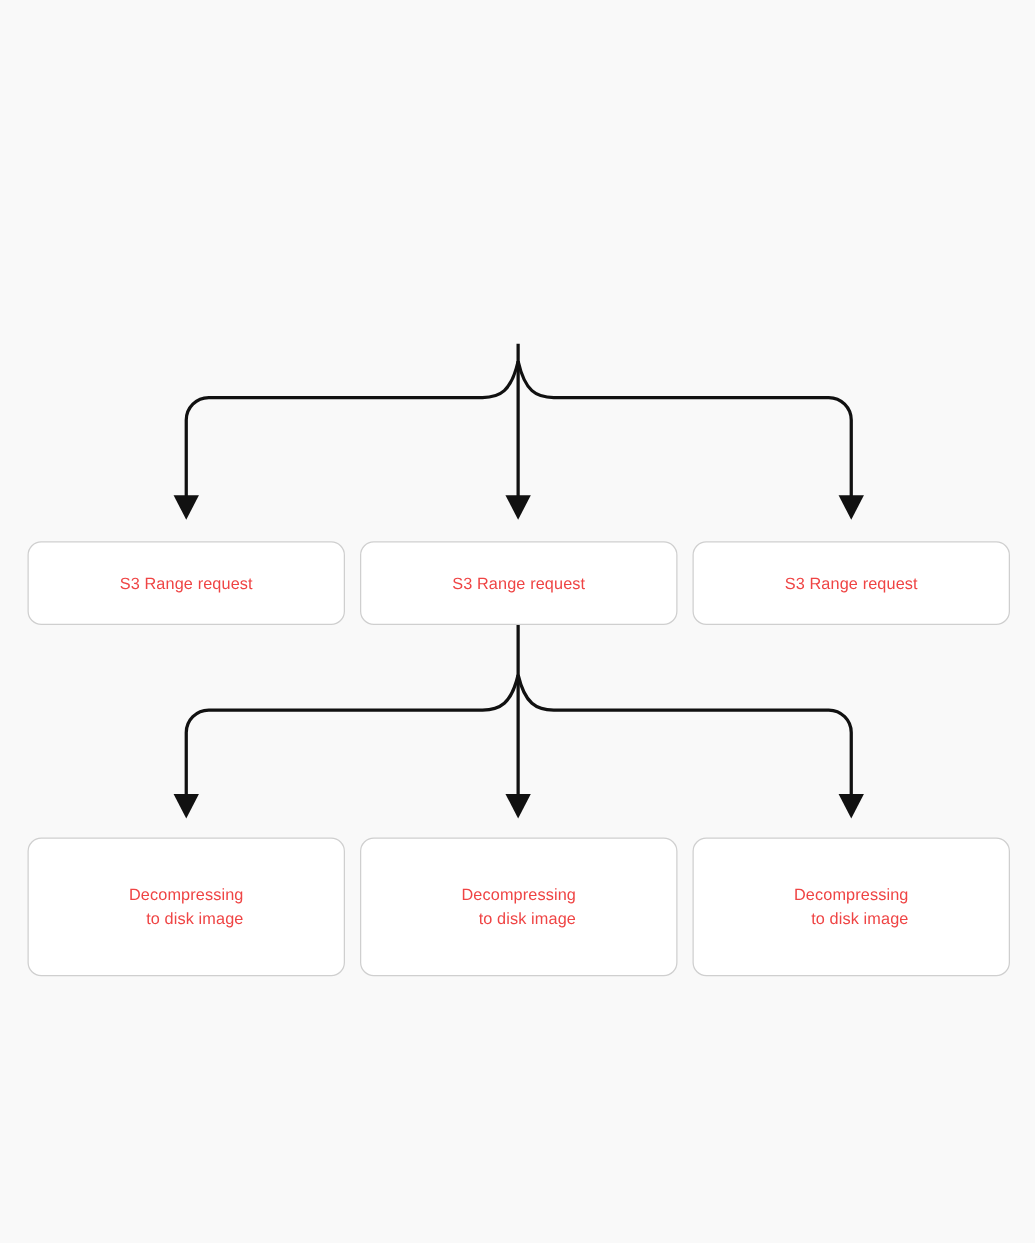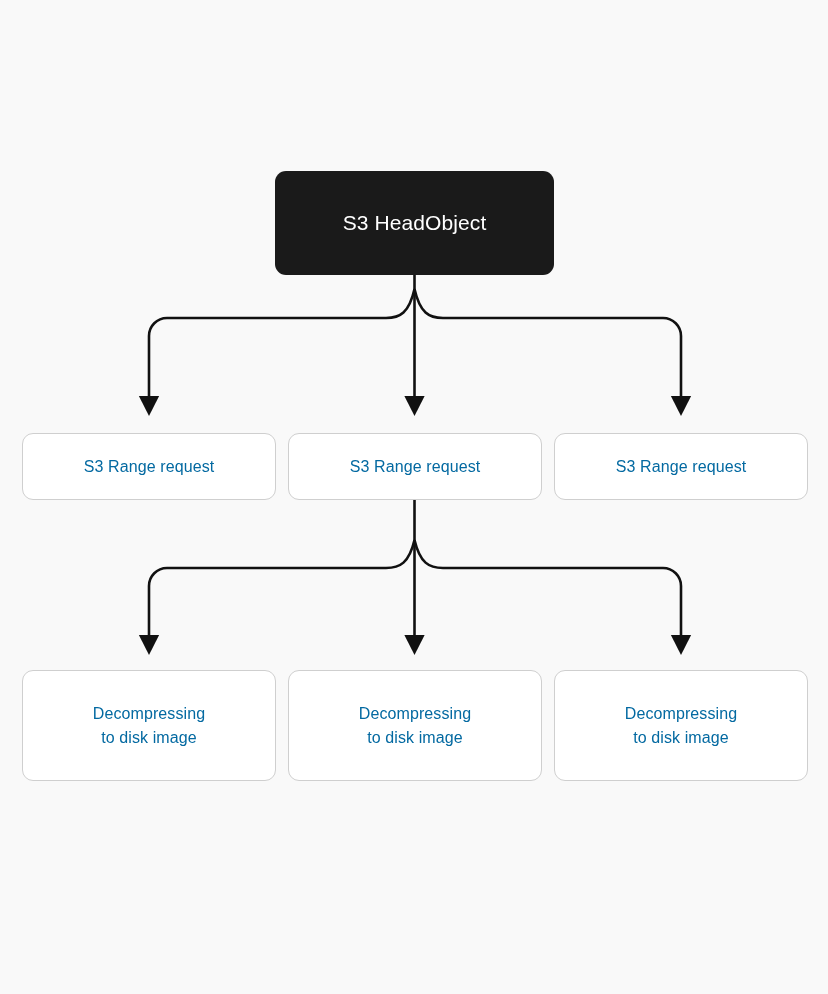--- a/index.html
+++ b/index.html
@@ -37,24 +37,25 @@
   }
   .node-root {
     background: #1a1a1a;
     color: #ffffff;
     border: none;
     font-size: 21px;
     letter-spacing: 0.1px;
   }
   .node-leaf {
     background: #ffffff;
-    color: #0369a1;
+    color: #ef4444;
     border: 1.6px solid #cfcfcf;
-    font-size: 16px;
+    font-size: 13px;
     letter-spacing: 0.1px;
+    text-align: right;
   }
   .node-leaf.two-line {
     line-height: 1.45;
   }
   .node-label {
     display: block;
     white-space: pre-line;
   }
 </style>
 </head>
@@ -75,23 +76,20 @@
       <path d="M 414.5 289 C 420 313, 429 318, 443 318 L 663 318 A 18 18 0 0 1 681 336 L 681 406" fill="none" stroke="#111111" stroke-width="2.6" stroke-linecap="butt" stroke-linejoin="round" marker-end="url(#arrowhead)"></path>
     </g>
 
     <g>
       <path d="M 414.5 500 L 414.5 645" fill="none" stroke="#111111" stroke-width="2.6" stroke-linecap="butt" marker-end="url(#arrowhead)"></path>
       <path d="M 414.5 540 C 409 563, 400 568, 386 568 L 167 568 A 18 18 0 0 0 149 586 L 149 645" fill="none" stroke="#111111" stroke-width="2.6" stroke-linecap="butt" stroke-linejoin="round" marker-end="url(#arrowhead)"></path>
       <path d="M 414.5 540 C 420 563, 429 568, 443 568 L 663 568 A 18 18 0 0 1 681 586 L 681 645" fill="none" stroke="#111111" stroke-width="2.6" stroke-linecap="butt" stroke-linejoin="round" marker-end="url(#arrowhead)"></path>
     </g>
   </svg>
 
-  <div class="node node-root" style="left:275px; top:171px; width:279px; height:104px;">
-    <span class="node-label">S3 HeadObject</span>
-  </div>
 
   <div class="node node-leaf" style="left:22px; top:433px; width:254px; height:67px;">
     <span class="node-label">S3 Range request</span>
   </div>
   <div class="node node-leaf" style="left:288px; top:433px; width:254px; height:67px;">
     <span class="node-label">S3 Range request</span>
   </div>
   <div class="node node-leaf" style="left:554px; top:433px; width:254px; height:67px;">
     <span class="node-label">S3 Range request</span>
   </div>

